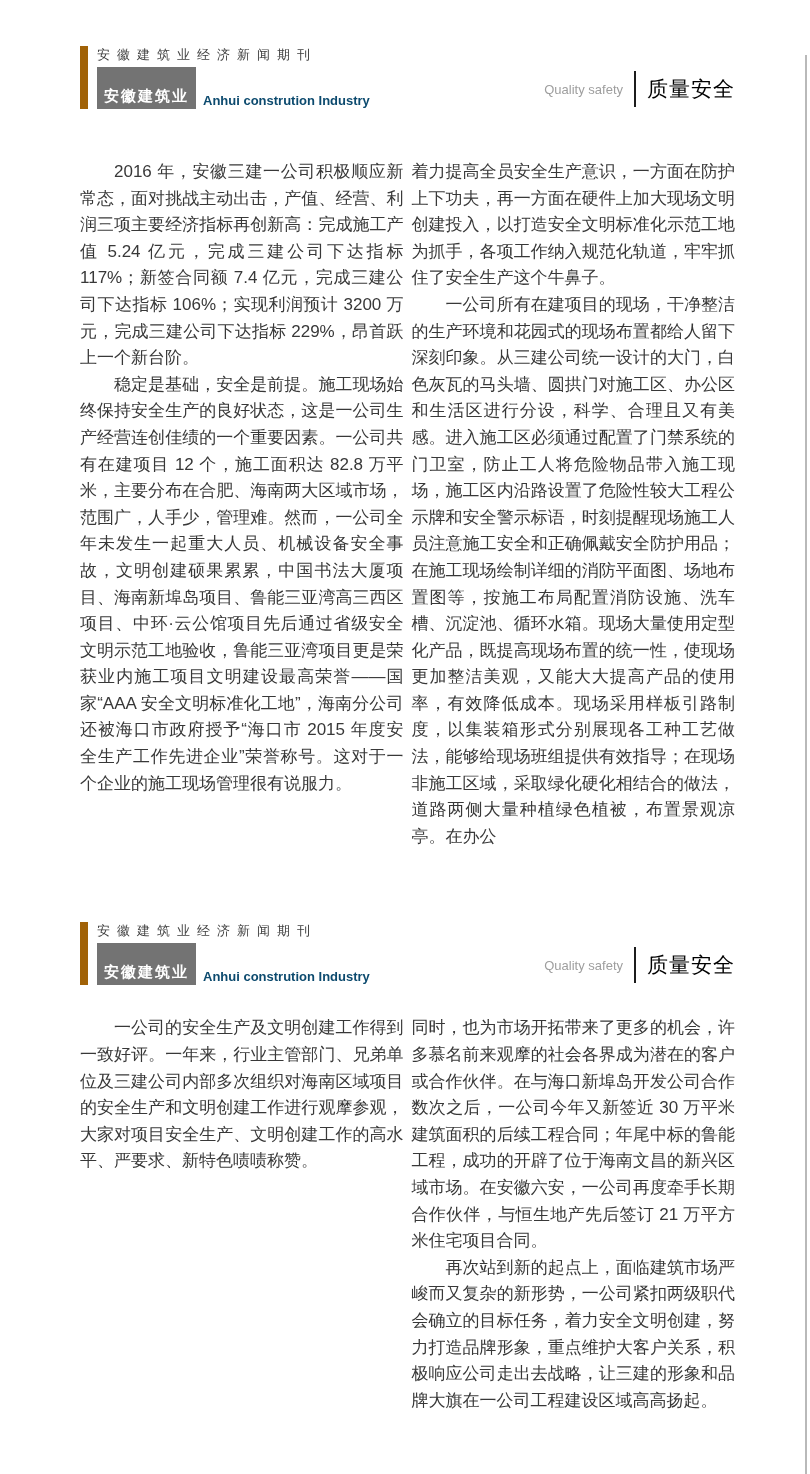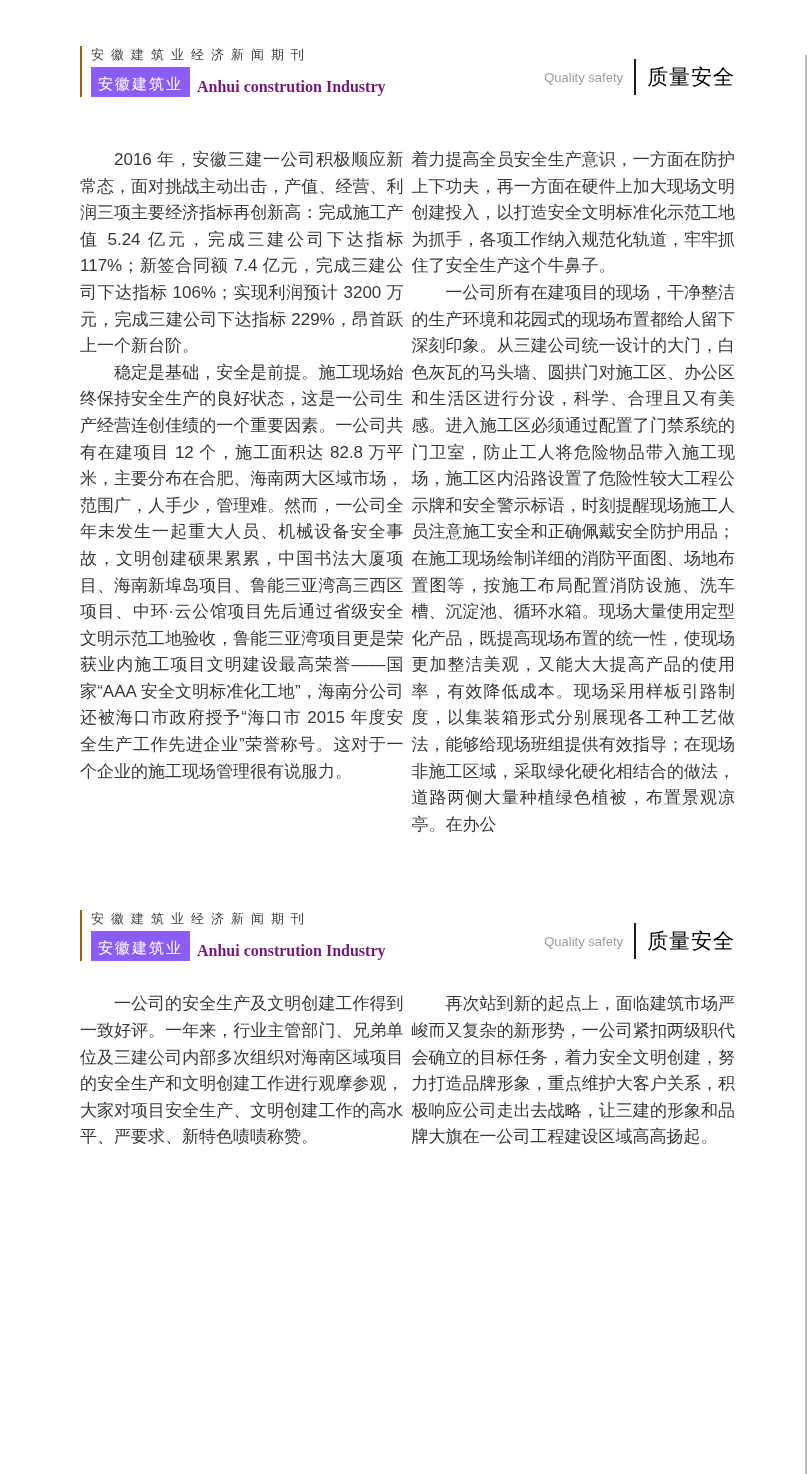--- a/index.html
+++ b/index.html
@@ -24,51 +24,50 @@
   .page1 { padding-top: 46px; }
   .page2 { padding-top: 72px; }
 
   
   .jheader {
     display: flex;
     justify-content: space-between;
     align-items: flex-end;
   }
   .jh-left {
-    border-left: 2px solid #a16207;
+    border-left: 8px solid #a16207;
     padding-left: 9px;
   }
   .jh-line1 {
     font-size: 13px;
     letter-spacing: 7px;
     color: #3f3f3f;
     white-space: nowrap;
   }
   .jh-line2 {
     display: flex;
     align-items: flex-end;
     margin-top: 3px;
   }
   .jh-badge {
-    background: #8b5cf6;
+    background: #737373;
     color: #ffffff;
     font-size: 15px;
-    font-weight: normal;
+    font-weight: bold;
     letter-spacing: 2px;
-    padding: 8px 7px 3px 7px;
+    padding: 20px 7px 3px 7px;
     white-space: nowrap;
   }
   .jh-eng {
-    font-size: 16px;
+    font-size: 13px;
     font-weight: bold;
-    color: #701a75;
+    color: #0c4a6e;
     margin-left: 7px;
     padding-bottom: 1px;
     white-space: nowrap;
-    font-family: Liberation Serif, serif;
   }
   .jh-right {
     display: flex;
     align-items: center;
     padding-bottom: 2px;
   }
   .q-en { font-size: 13px; color: #9e9e9e; margin-right: 11px; white-space: nowrap; }
   .q-bar { width: 2px; height: 36px; background: #1c1c1c; margin-right: 11px; }
   .q-cn { font-size: 21px; color: #000000; letter-spacing: 1px; white-space: nowrap; }
 
@@ -159,20 +158,21 @@
         <span class="q-cn">质量安全</span>
       </div>
     </div>
 
     <div class="cols">
       <div class="col">
         <p class="indent">一公司的安全生产及文明创建工作得到一致好评。一年来，行业主管部门、兄弟单位及三建公司内部多次组织对海南区域项目的安全生产和文明创建工作进行观摩参观，大家对项目安全生产、文明创建工作的高水平、严要求、新特色啧啧称赞。</p>
 
       </div>
       <div class="col">
+        <p>同时，也为市场开拓带来了更多的机会，许多慕名前来观摩的社会各界成为潜在的客户或合作伙伴。在与海口新埠岛开发公司合作数次之后，一公司今年又新签近 30 万平米建筑面积的后续工程合同；年尾中标的鲁能工程，成功的开辟了位于海南文昌的新兴区域市场。在安徽六安，一公司再度牵手长期合作伙伴，与恒生地产先后签订 21 万平方米住宅项目合同。</p>
         <p class="indent">再次站到新的起点上，面临建筑市场严峻而又复杂的新形势，一公司紧扣两级职代会确立的目标任务，着力安全文明创建，努力打造品牌形象，重点维护大客户关系，积极响应公司走出去战略，让三建的形象和品牌大旗在一公司工程建设区域高高扬起。</p>
 
       </div>
     </div>
 
   </div>
 
   <div class="edge-line"></div>
 </div>
 

